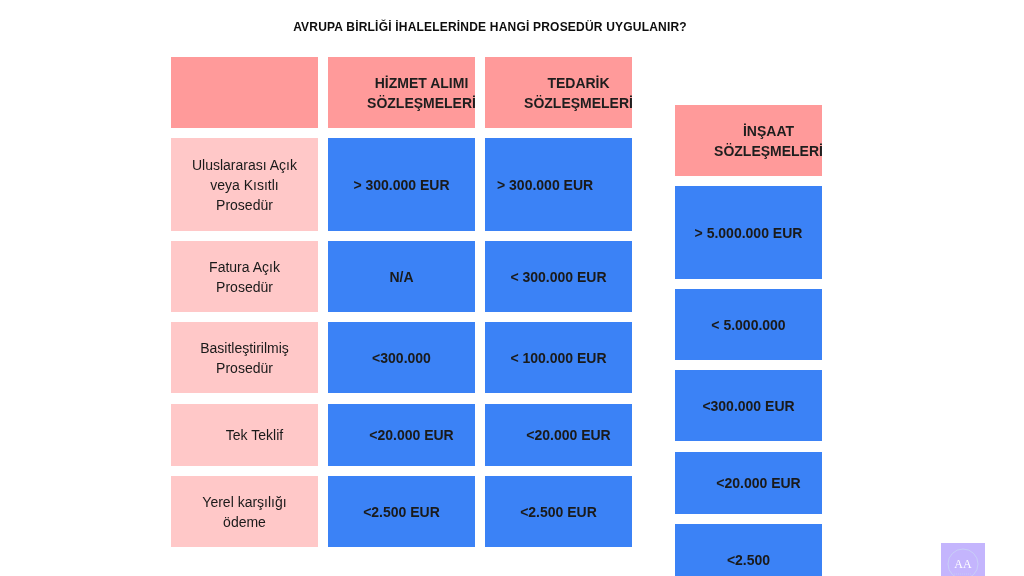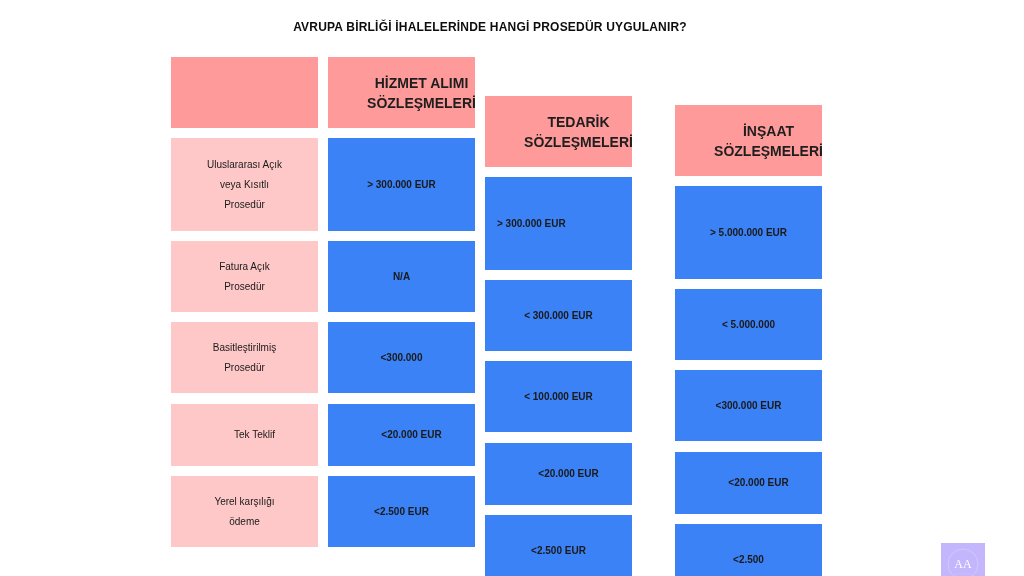--- a/index.html
+++ b/index.html
@@ -6,28 +6,28 @@
     body {
       width: 1024px; height: 576px; background: #ffffff; position: relative; overflow: hidden;
       font-family: "Liberation Sans", "DejaVu Sans", sans-serif; color: #1a1a1a;
     }
     .title {
       position: absolute; left: 0; top: 20px; width: 980px; text-align: center;
       font-weight: bold; font-size: 12px; letter-spacing: 0.2px; color: #0d0d0d;
     }
     .cell {
       position: absolute; display: flex; align-items: center; justify-content: center;
-      text-align: center; box-sizing: border-box; padding: 4px 8px; font-size: 10px; line-height: 20px;
+      text-align: center; box-sizing: border-box; padding: 4px 8px; font-size: 14px; line-height: 20px;
     }
     .hdr { background: #ff9a9a; font-weight: bold; color: #1e1e1e; font-size: 14px; }
     .lbl { background: #ffc8c8; }
     .val { background: #3b82f6; font-weight: bold; }
     .c0 { left: 171px; width: 147px; }
     .c1 { left: 328px; width: 147px; }
-    .c2 { left: 485px; width: 147px; margin-top: 39px; }
+    .c2 { left: 485px; width: 147px; }
     .c3 { left: 675px; width: 147px; margin-top: 48px; }
     .r0 { top: 57px; height: 71px; padding-left: 48px; }
     .r1 { top: 138px; height: 93px; }
     .r2 { top: 241px; height: 71px; }
     .r3 { top: 322px; height: 71px; }
     .r4 { top: 404px; height: 62px; padding-left: 28px; }
     .r5 { top: 476px; height: 71px; }
     .c2.left { justify-content: flex-start; padding-left: 12px; }
     .logo {
       position: absolute; left: 941px; top: 503px; width: 44px; height: 44px;

